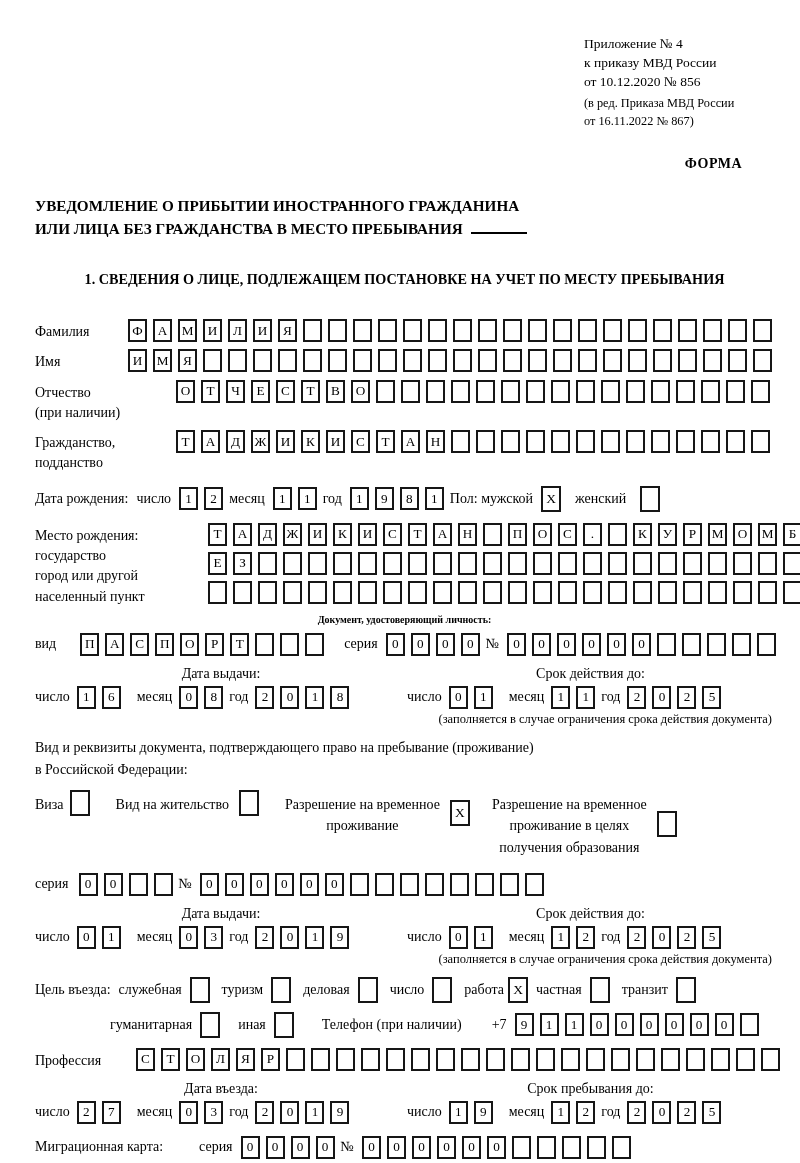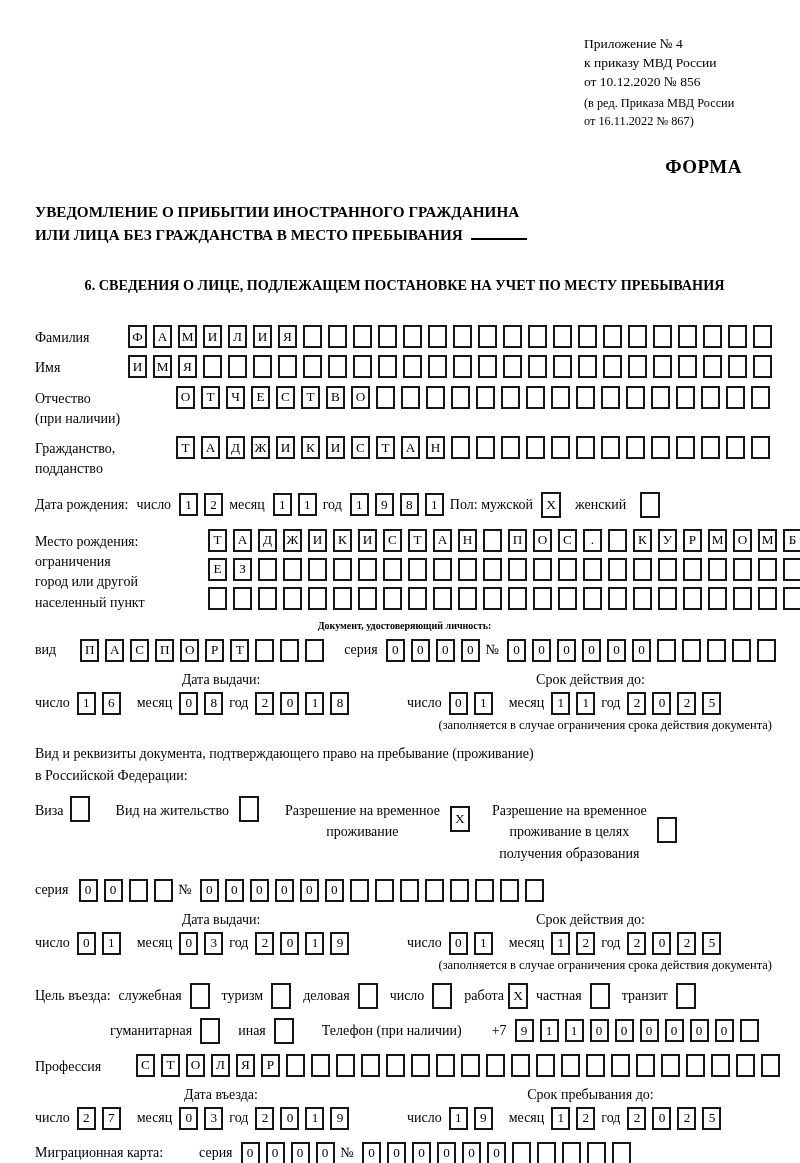--- a/index.html
+++ b/index.html
@@ -9,21 +9,21 @@
     font-family:"Liberation Serif", serif;
     color:#000; font-size:14px;
     position:relative;
   }
   .page { padding:34px 26px 20px 35px; }
 
   
   .hdr { display:flex; justify-content:flex-end; }
   .hdr-block { width:190px; text-align:left; font-size:13.5px; line-height:1.42; }
   .hdr-block .edition { font-size:12.3px; margin-top:4px; line-height:1.4; }
-  .forma { text-align:right; font-weight:bold; font-size:19px; margin:26px 32px 0 0; letter-spacing:.5px; }
+  .forma { text-align:right; font-weight:bold; font-size:14px; margin:26px 32px 0 0; letter-spacing:.5px; }
 
   
   .title { text-align:left; font-weight:bold; font-size:15.2px; line-height:1.55; margin-top:22px; }
   .uline { display:inline-block; width:56px; border-bottom:2px solid #000; height:1em; margin-left:8px; }
   .sec1 { text-align:center; font-weight:bold; font-size:14.2px; margin-top:30px; }
 
   
   .row { display:flex; align-items:flex-start; margin-top:7px; }
   .lbl { flex:0 0 auto; padding-top:3px; line-height:1.45; }
   .w93  { width:93px; }
@@ -91,21 +91,21 @@
       </div>
     </div>
   </div>
   <div class="forma">ФОРМА</div>
 
   <div class="title">
     <div>УВЕДОМЛЕНИЕ О ПРИБЫТИИ ИНОСТРАННОГО ГРАЖДАНИНА</div>
     <div><span>ИЛИ ЛИЦА БЕЗ ГРАЖДАНСТВА В МЕСТО ПРЕБЫВАНИЯ</span><span class="uline"></span></div>
   </div>
 
-  <div class="sec1">6. СВЕДЕНИЯ О ЛИЦЕ, ПОДЛЕЖАЩЕМ ПОСТАНОВКЕ НА УЧЕТ ПО МЕСТУ ПРЕБЫВАНИЯ</div>
+  <div class="sec1">1. СВЕДЕНИЯ О ЛИЦЕ, ПОДЛЕЖАЩЕМ ПОСТАНОВКЕ НА УЧЕТ ПО МЕСТУ ПРЕБЫВАНИЯ</div>
 
   <div class="row" style="margin-top:31px;">
     <span class="lbl w93">Фамилия</span>
     <span class="cellwrap">
         <span class="cell">Ф</span>
         <span class="cell">А</span>
         <span class="cell">М</span>
         <span class="cell">И</span>
         <span class="cell">Л</span>
         <span class="cell">И</span>
@@ -251,21 +251,21 @@
       </span>
     <span class="t">Пол: мужской</span>
     <span class="cbox">X</span>
     <span class="t" style="margin-left:14px;">женский</span>
     <span class="cbox" style="margin-left:6px;"></span>
   </div>
 
   <div class="row" style="margin-top:11px;">
     <span class="lbl" style="width:173px;">
       <div>Место рождения:</div>
-      <div>ограничения</div>
+      <div>государство</div>
       <div>город или другой</div>
       <div>населенный пункт</div>
     </span>
     <span class="cellrows">
       <div class="cellwrap">
           <span class="cell">Т</span>
           <span class="cell">А</span>
           <span class="cell">Д</span>
           <span class="cell">Ж</span>
           <span class="cell">И</span>

